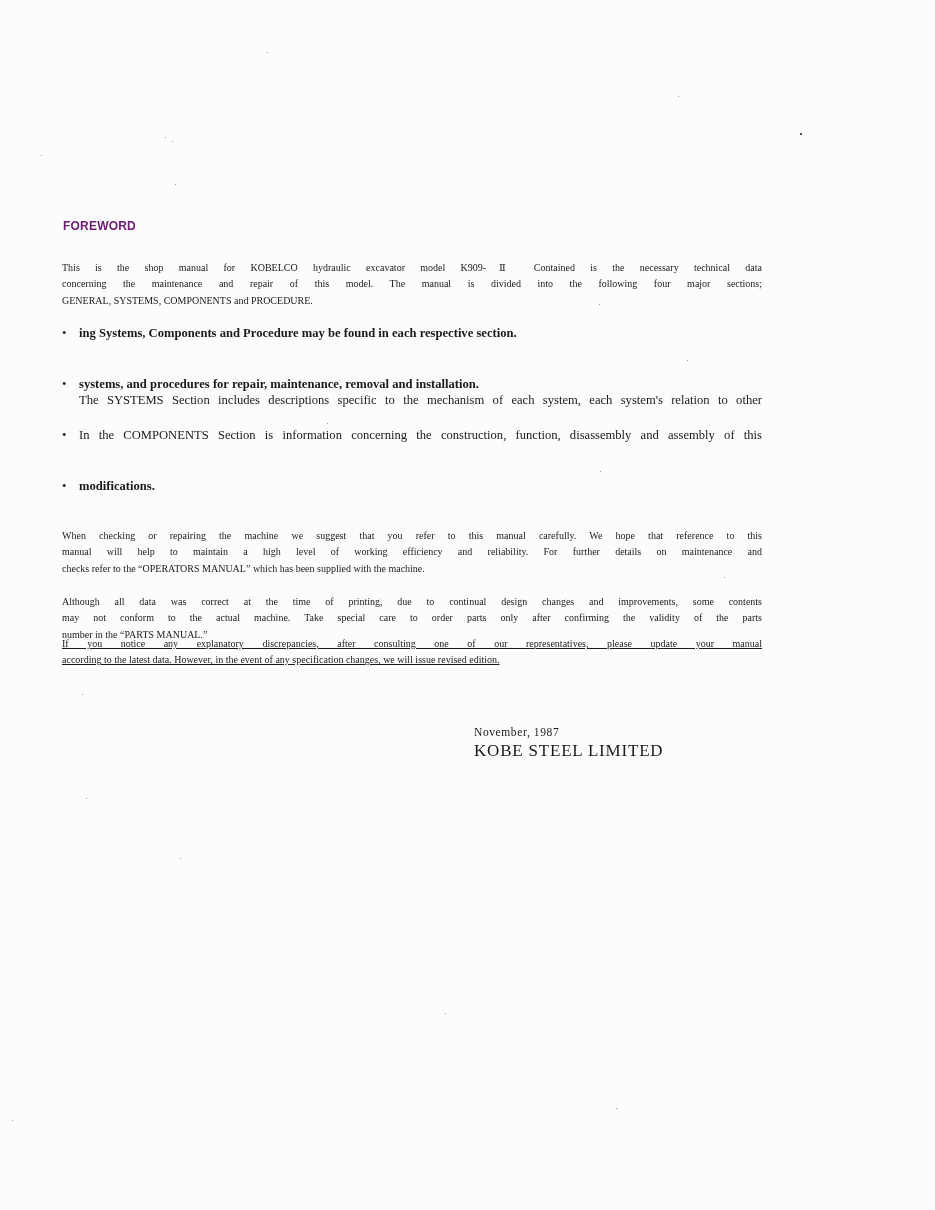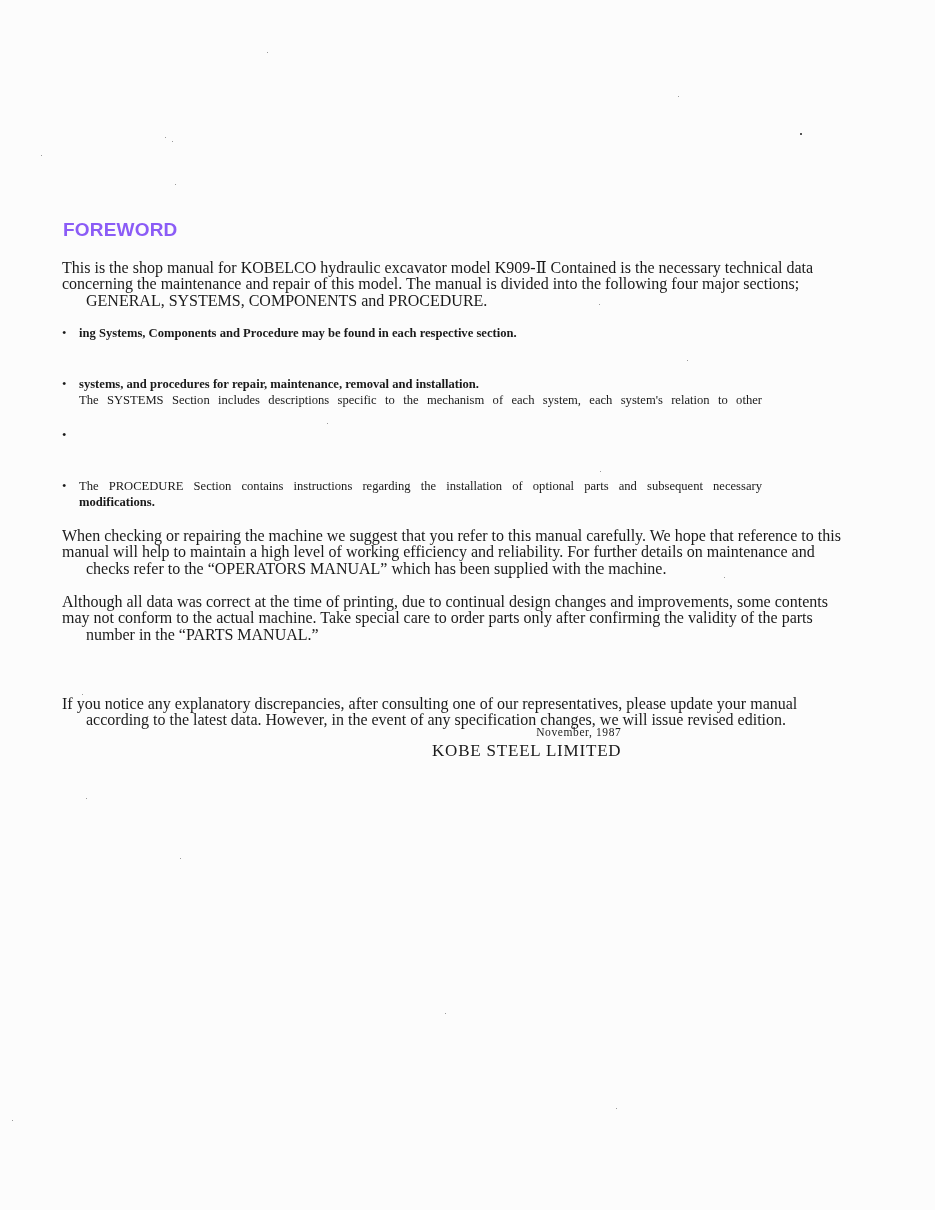--- a/index.html
+++ b/index.html
@@ -20,41 +20,40 @@
       left: 0; top: 0;
       width: 935px; height: 1210px;
       background: #fcfcfc;
     }
     .heading {
       position: absolute;
       left: 63px;
       top: 219px;
       font-family: "Liberation Sans", "DejaVu Sans", sans-serif;
       font-weight: bold;
-      font-size: 19px;
+      font-size: 12px;
       letter-spacing: 0.2px;
-      color: #8b5cf6;
+      color: #701a75;
     }
     .block {
       position: absolute;
       left: 62px;
       width: 700px;
-      font-size: 16px;
+      font-size: 10px;
       line-height: 16.4px;
       text-align: justify;
     }
     .block .line {
       display: block;
       white-space: nowrap;
       text-align: justify;
       text-align-last: justify;
     }
     .block .line.last {
       text-align-last: left;
-      margin-left: 24px;
     }
     .bullet {
       position: absolute;
       left: 62px;
       width: 700px;
       font-size: 12.6px;
       line-height: 16.4px;
     }
     .bullet .dot {
       position: absolute;
@@ -73,23 +72,22 @@
       white-space: nowrap;
       text-align: justify;
       text-align-last: justify;
     }
     .bullet .line.last {
       text-align-last: left;
       font-weight: bold;
     }
     .signoff {
       position: absolute;
-      left: 432px;
+      left: 474px;
       font-size: 12.6px;
-      text-align: right;
     }
     .signoff .date {
       display: block;
       font-size: 11.5px;
       letter-spacing: 0.6px;
       line-height: 17px;
     }
     .signoff .company {
       display: block;
       font-size: 17px;
@@ -126,44 +124,44 @@
     <span class="dot">•</span>
     <div class="body">
       <span class="line last">systems, and procedures for repair, maintenance, removal and installation.</span>
       <span class="line">The SYSTEMS Section includes descriptions specific to the mechanism of each system, each system's relation to other</span>
     </div>
   </div>
 
   <div class="bullet" style="top:427px;">
     <span class="dot">•</span>
     <div class="body">
+      <span class="line">In the COMPONENTS Section is information concerning the construction, function, disassembly and assembly of this</span>
     </div>
   </div>
 
   <div class="bullet" style="top:478px;">
     <span class="dot">•</span>
     <div class="body">
-      <span class="line">The PROCEDURE Section contains instructions regarding the installation of optional parts and subsequent necessary</span>
       <span class="line last">modifications.</span>
     </div>
   </div>
 
   <div class="block" style="top:528px;">
     <span class="line">When checking or repairing the machine we suggest that you refer to this manual carefully.  We hope that reference to this</span>
     <span class="line">manual will help to maintain a high level of working efficiency and reliability.  For further details on maintenance and</span>
     <span class="line last">checks refer to the  “OPERATORS MANUAL”  which has been supplied with the machine.</span>
   </div>
 
   <div class="block" style="top:594px;">
     <span class="line">Although all data was correct at the time of printing, due to continual design changes and improvements, some contents</span>
     <span class="line">may not conform to the actual machine.  Take special care to order parts only after confirming the validity of the parts</span>
     <span class="line last">number in the  “PARTS MANUAL.”</span>
   </div>
 
-  <div class="block" style="top:696px;">
+  <div class="block" style="top:636px;text-decoration:underline;">
     <span class="line">If you notice any explanatory discrepancies, after consulting one of our representatives, please update your manual</span>
     <span class="line last">according to the latest data.  However, in the event of any specification changes, we will issue revised edition.</span>
   </div>
 
   <div class="signoff" style="top:724px;">
     <span class="date">November, 1987</span>
     <span class="company">KOBE STEEL LIMITED</span>
   </div>
 
   <div class="speck" style="left:267px;top:52px;"></div>

